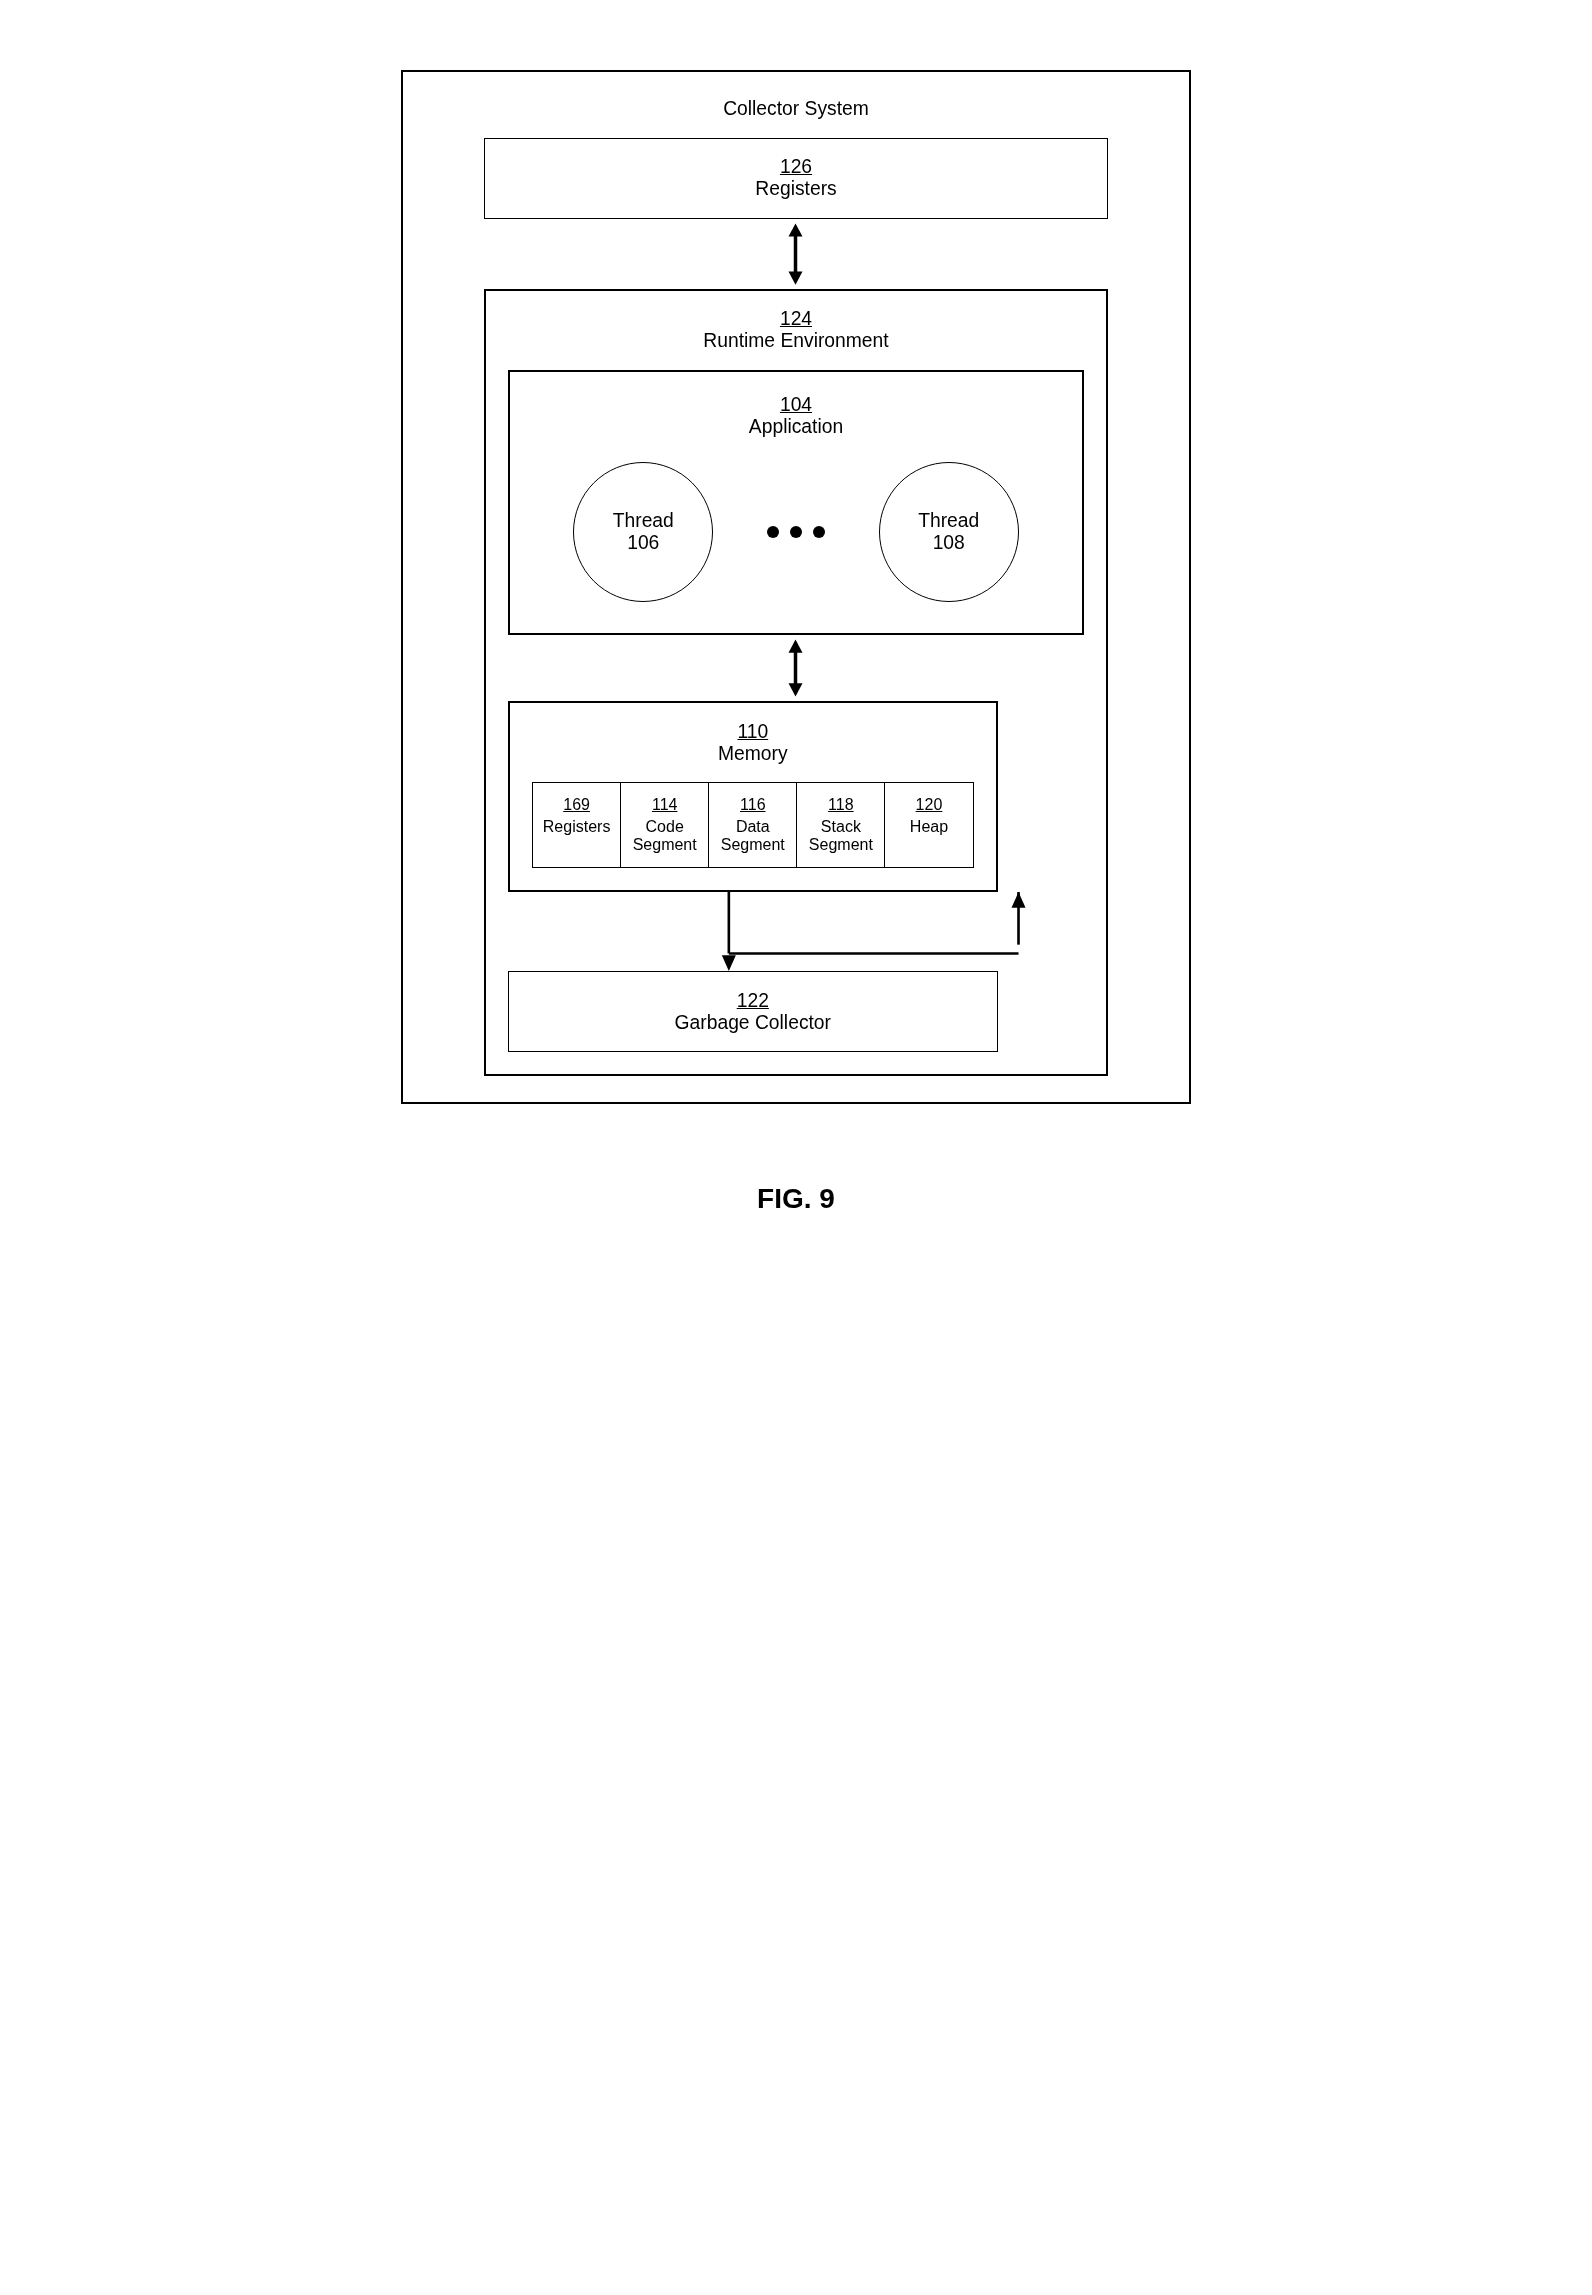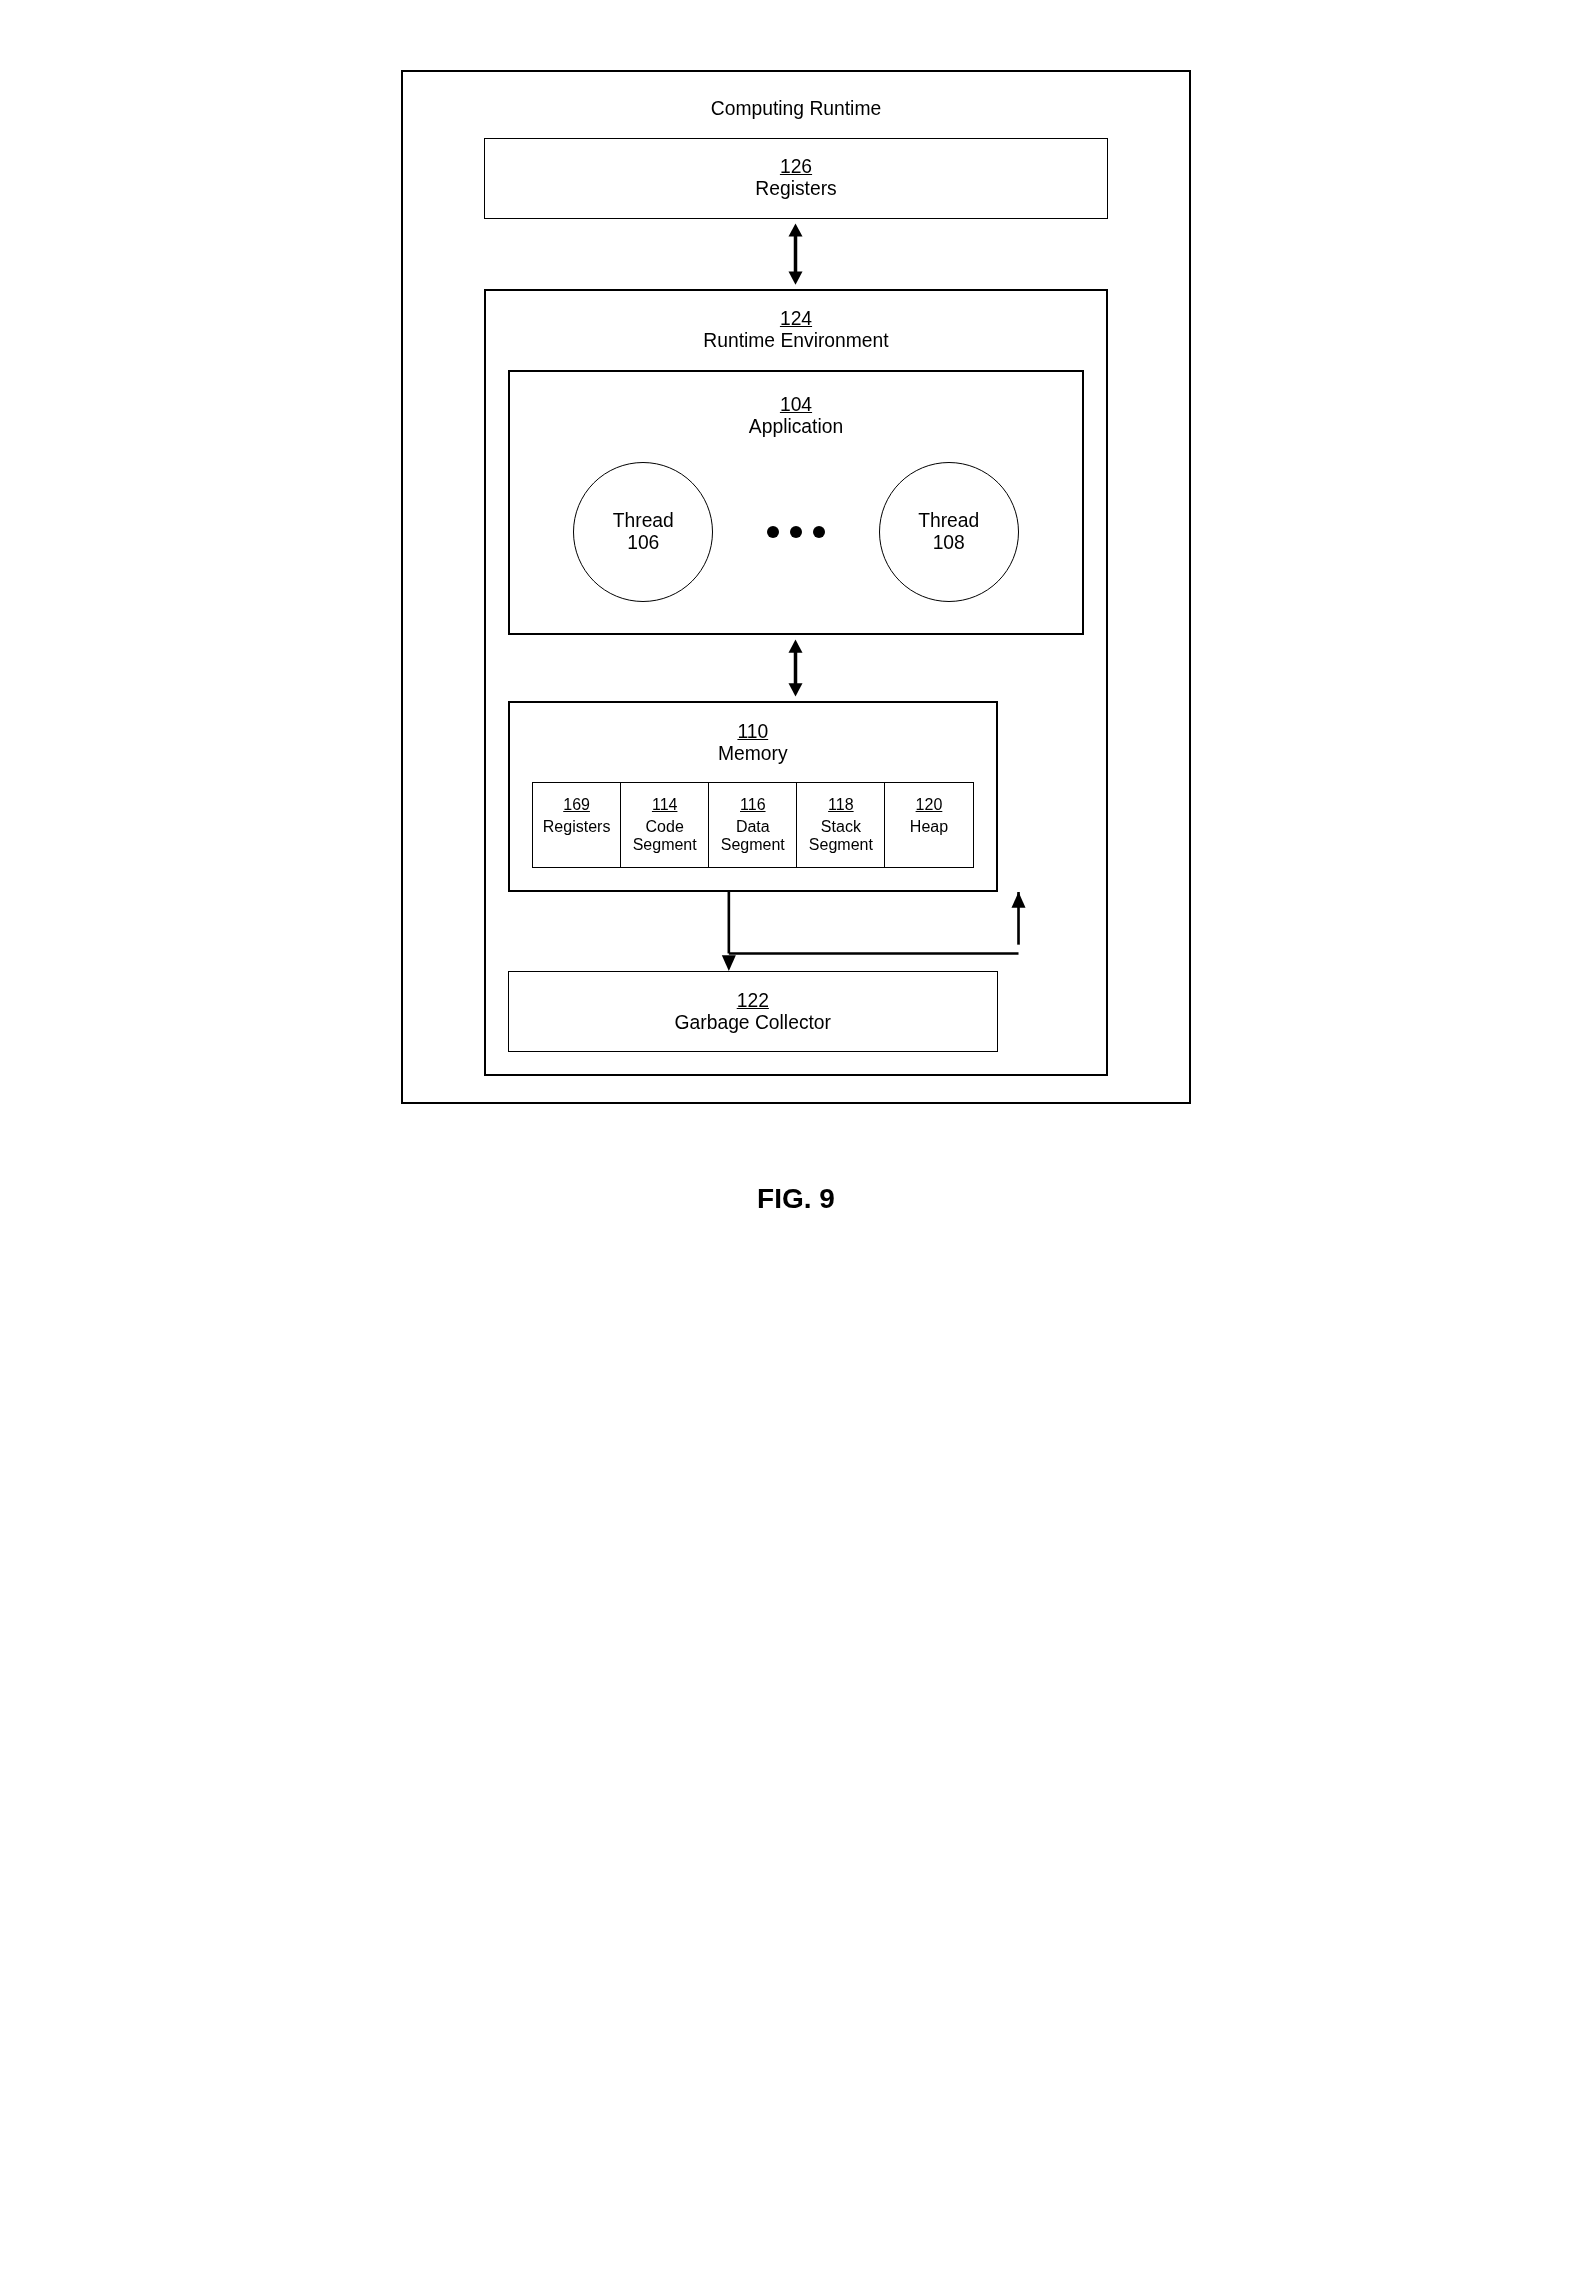--- a/index.html
+++ b/index.html
@@ -179,21 +179,21 @@
       overflow: visible;
     }
   </style>
 </head>
 <body>
 
 <div class="page">
   <div class="diagram-container">
 
     <div class="cs-title">
-      <div style="font-size:19.3px;">Computing Runtime</div>
+      <div style="font-size:19.3px;">Collector System</div>
     </div>
 
     <div style="display:flex; justify-content:center; margin-bottom:0;">
       <div class="compiler-box">
         <div class="underline" style="font-size:19.3px;">126</div>
         <div style="font-size:19.3px;">Registers</div>
       </div>
     </div>
 
     <div style="display:flex; justify-content:center;">

